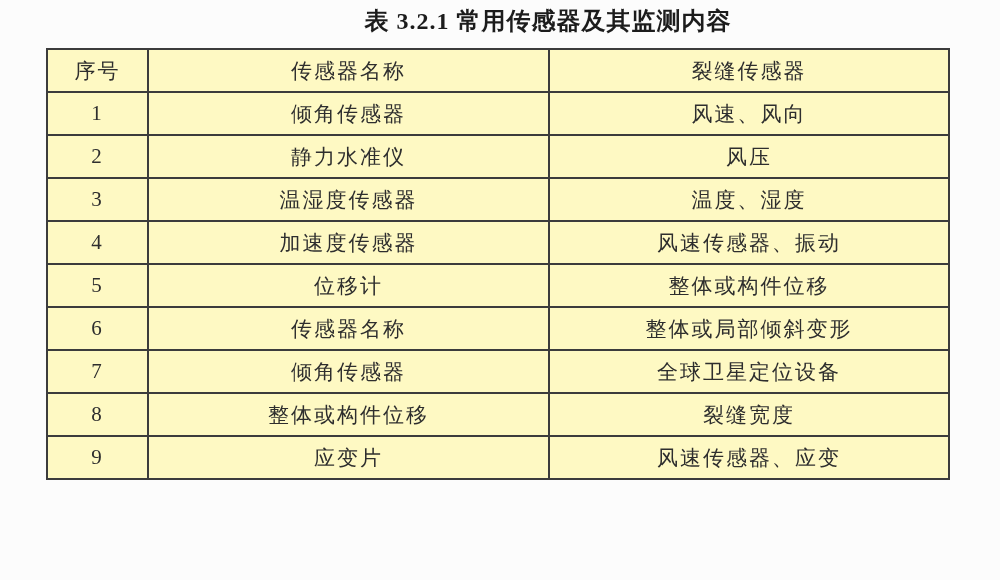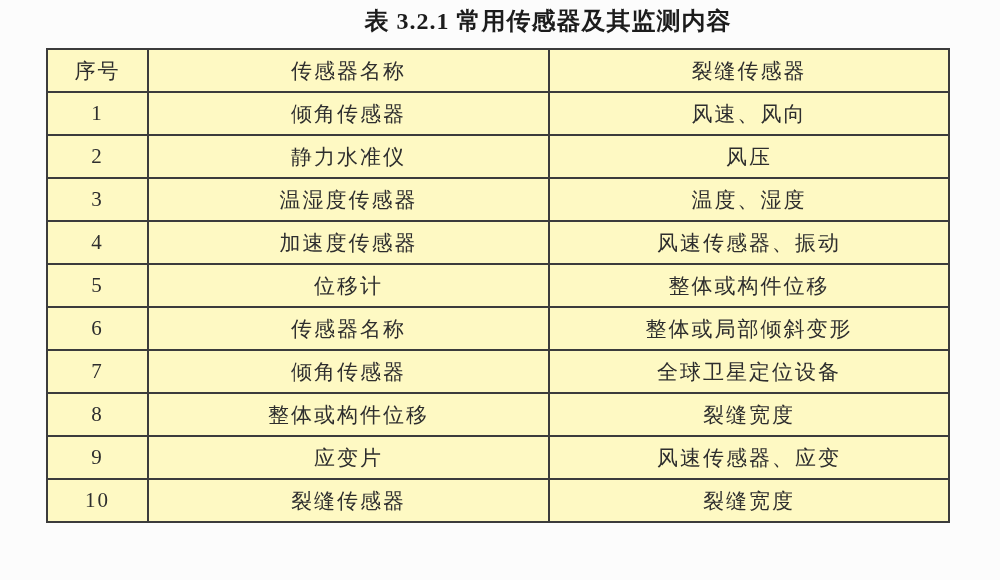--- a/index.html
+++ b/index.html
@@ -115,21 +115,16 @@
         <tr>
           <td>8</td>
           <td>整体或构件位移</td>
           <td>裂缝宽度</td>
         </tr>
         <tr>
           <td>9</td>
           <td>应变片</td>
           <td>风速传感器、应变</td>
         </tr>
-        <tr>
-          <td>10</td>
-          <td>裂缝传感器</td>
-          <td>裂缝宽度</td>
-        </tr>
       </tbody>
   </table>
 
 </div>
 
 </body></html>

